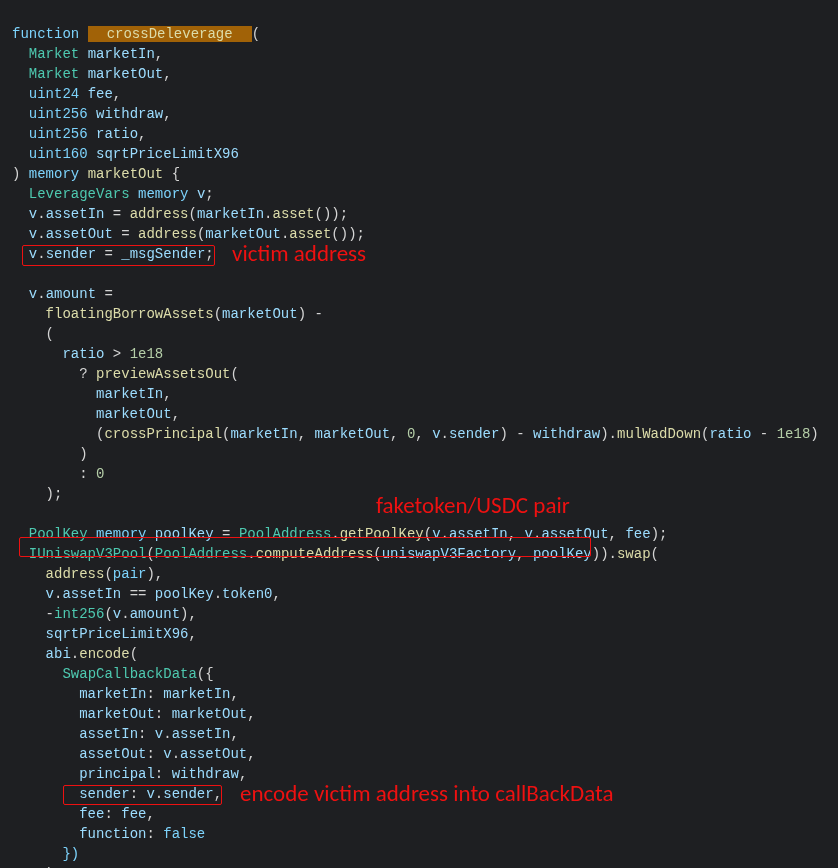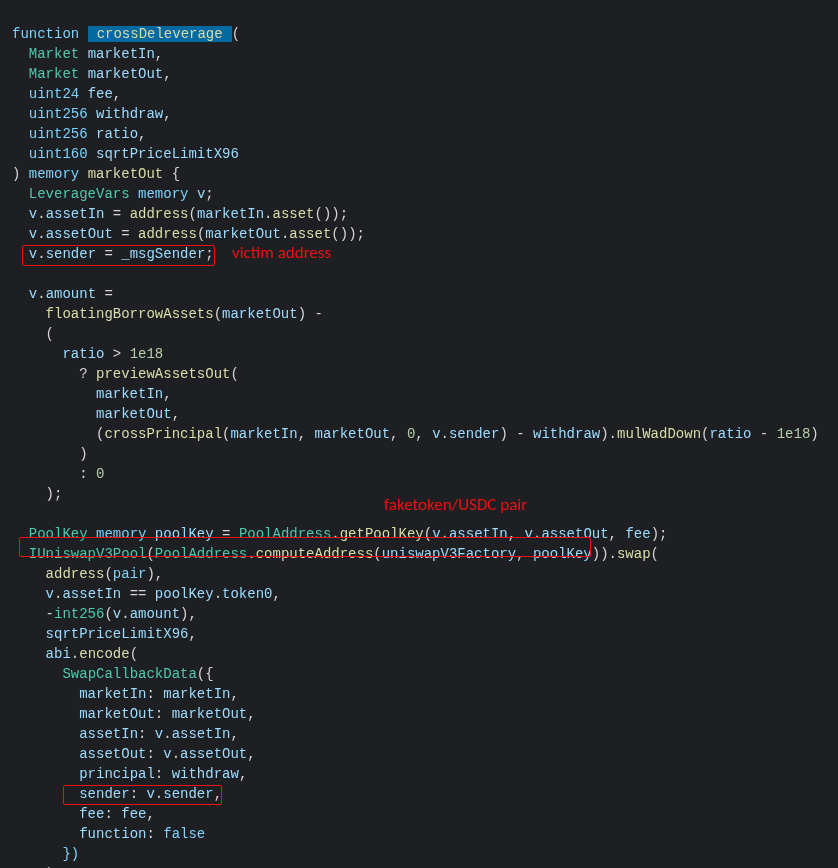--- a/index.html
+++ b/index.html
@@ -3,23 +3,23 @@
 <meta charset="utf-8">
 <style>
   html,body{margin:0;padding:0;background:#1e1f22;font-family:Consolas,'Courier New',monospace;font-size:14px;line-height:20px;color:#d4d4d4}
   .editor{position:relative;white-space:pre;padding:4px 12px 30px 12px;width:838px;box-sizing:border-box}
   .k{color:#7dd3fc}   
   .t{color:#4ec9b0}   
   .f{color:#dcdcaa}   
   .v{color:#9cdcfe}   
   .n{color:#b5cea8}   
   .p{color:#d4d4d4}
-  .hl{background:#0369a1;padding:0 9px}
+  .hl{background:#a16207;padding:0 19px}
   .anno-box{position:absolute;border:1.5px solid #e11;border-radius:2px;pointer-events:none}
-  .anno-text{position:absolute;color:#e11;font-family:Calibri,Arial,sans-serif;font-size:17px;font-weight:500;pointer-events:none;white-space:nowrap}
+  .anno-text{position:absolute;color:#e11;font-family:Calibri,Arial,sans-serif;font-size:23px;font-weight:500;pointer-events:none;white-space:nowrap}
 </style>
 </head>
 <body>
 
 <div class="editor">
 <span class="k">function</span> <span class="f hl">crossDeleverage</span><span class="p">(</span>
   <span class="t">Market</span> <span class="v">marketIn</span><span class="p">,</span>
   <span class="t">Market</span> <span class="v">marketOut</span><span class="p">,</span>
   <span class="k">uint24</span> <span class="v">fee</span><span class="p">,</span>
   <span class="k">uint256</span> <span class="v">withdraw</span><span class="p">,</span>
@@ -60,17 +60,18 @@
         <span class="v">fee</span><span class="p">: </span><span class="v">fee</span><span class="p">,</span>
         <span class="v">function</span><span class="p">: </span><span class="k">false</span>
       <span class="k">})</span>
     <span class="p">)</span>
   
 
 
 <div class="anno-box" style="left:22px;top:245px;width:191px;height:19px"></div>
 <div class="anno-text" style="left:232px;top:243px">victim address</div>
 
-<div class="anno-text" style="left:384px;top:495px">faketoken/USDC pair</div>
+<div class="anno-text" style="left:376px;top:495px">faketoken/USDC pair</div>
 <div class="anno-box" style="left:19px;top:537px;width:570px;height:18px"></div>
 
 <div class="anno-box" style="left:63px;top:785px;width:157px;height:18px"></div>
+<div class="anno-text" style="left:240px;top:783px">encode victim address into callBackData</div>
 </div>
 
 </body></html>

